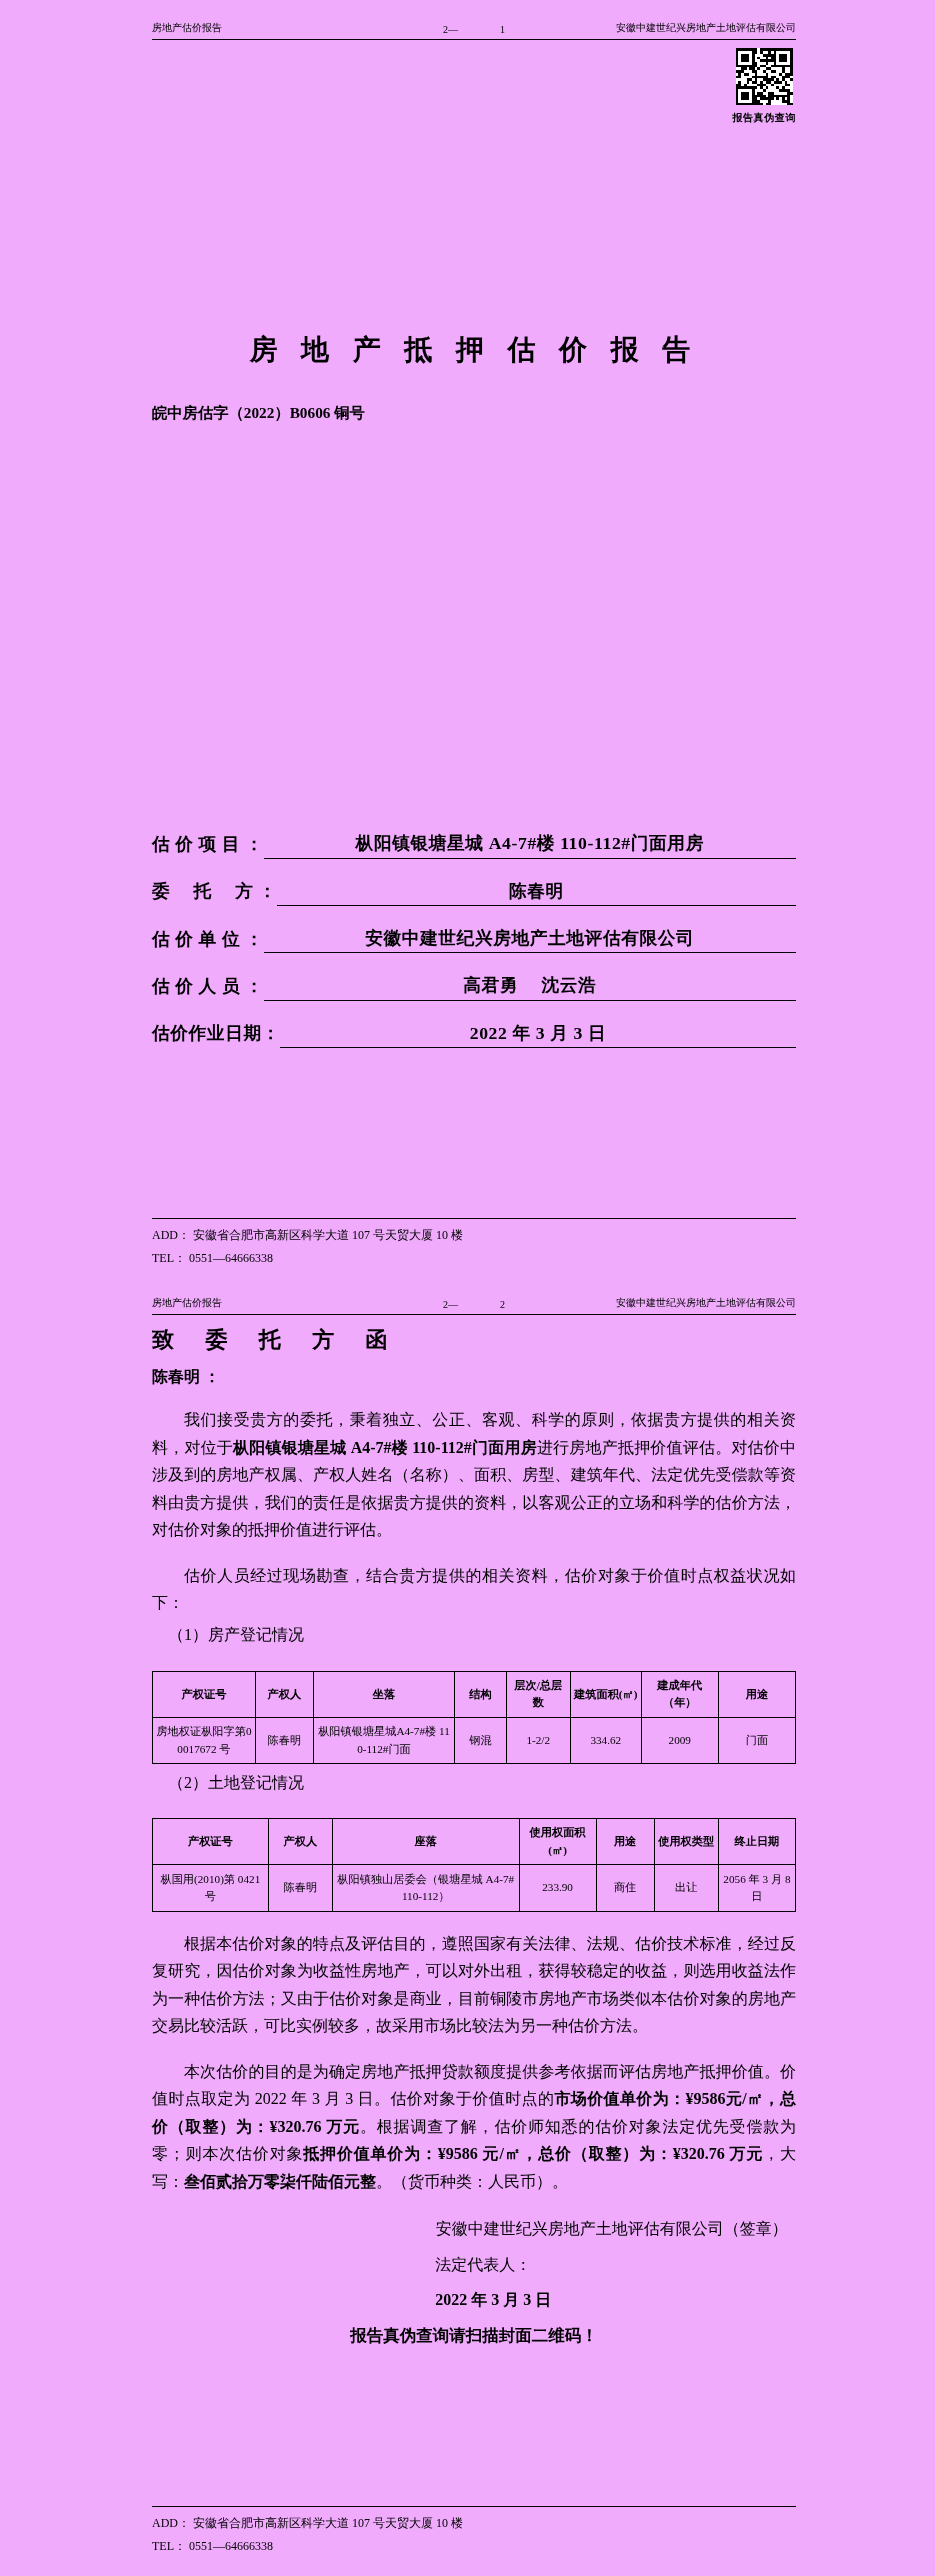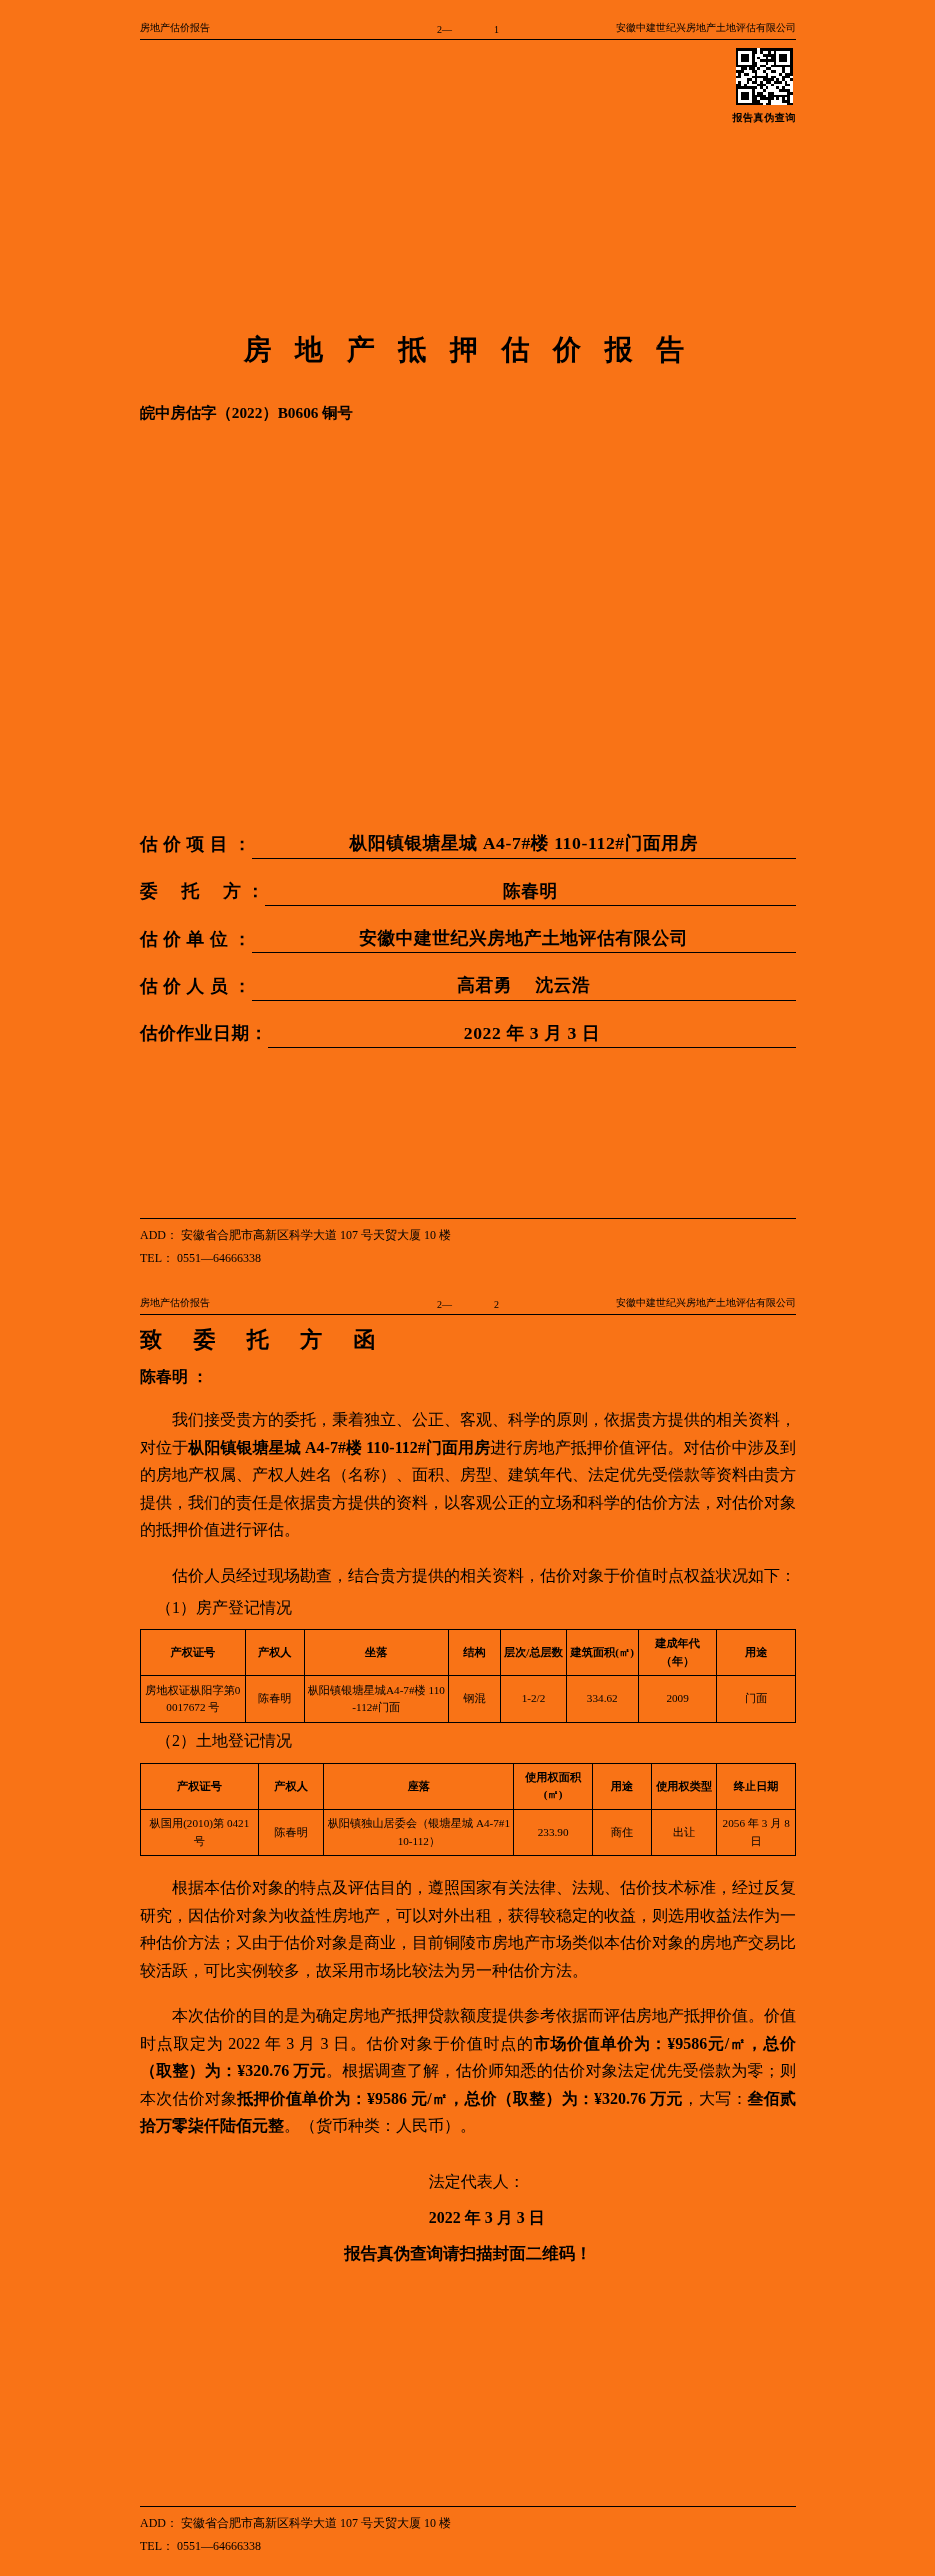--- a/index.html
+++ b/index.html
@@ -2,21 +2,21 @@
 <html style="font-size:9.4px"><head>
 <meta charset="utf-8">
 <style>
   * { margin:0; padding:0; box-sizing:border-box; }
   html,body { background:#ffffff; }
   body {
     width:936px;
     font-family:"Liberation Serif","DejaVu Serif",serif;
     color:#000;
   }
-  .sheet { width:936px; background:#f97316; }
+  .sheet { width:936px; background:#f0abfc;padding-left:12px; }
   .page {
     width:100%;
     min-height:1288px;
     padding:21px 140px 17.7px 140px;
     display:flex;
     flex-direction:column;
   }
   .page.pg2 { padding-top:8.3px; }
 
   
@@ -96,21 +96,21 @@
     text-indent:2em;
     text-align:justify;
     margin-top:18px;
   }
   .para b, .bold { font-weight:bold; }
   .sec { font-size:16px; line-height:1.7; margin-top:4.7px; text-indent:1em; }
 
   table.reg {
     width:100%;
     border-collapse:collapse;
-    margin-top:8px;
+    margin-top:22px;
     font-size:11.2px;
     table-layout:fixed;
   }
   table.reg th, table.reg td {
     border:0.6px solid #000;
     text-align:center;
     vertical-align:middle;
     padding:5.3px 2.4px;
     line-height:1.55;
     word-break:break-all;
@@ -693,20 +693,21 @@
           <td>2056 年 3 月 8 日</td>
         </tr>
       </tbody>
     </table>
 
     <p class="para">根据本估价对象的特点及评估目的，遵照国家有关法律、法规、估价技术标准，经过反复研究，因估价对象为收益性房地产，可以对外出租，获得较稳定的收益，则选用收益法作为一种估价方法；又由于估价对象是商业，目前铜陵市房地产市场类似本估价对象的房地产交易比较活跃，可比实例较多，故采用市场比较法为另一种估价方法。</p>
 
     <p class="para"><span>本次估价的目的是为确定房地产抵押贷款额度提供参考依据而评估房地产抵押价值。价值时点取定为 2022 年 3 月 3 日。估价对象于价值时点的</span><b>市场价值单价为：¥9586元/㎡，总价（取整）为：¥320.76 万元</b><span>。根据调查了解，估价师知悉的估价对象法定优先受偿款为零；则本次估价对象</span><b>抵押价值单价为：¥9586 元/㎡，总价（取整）为：¥320.76 万元</b><span>，大写：</span><b>叁佰贰拾万零柒仟陆佰元整</b><span>。（货币种类：人民币）。</span></p>
 
     <div class="sign-block">
+      <div class="sign-company">安徽中建世纪兴房地产土地评估有限公司（签章）</div>
       <div class="sign-rep">法定代表人：</div>
       <div class="sign-date">2022 年 3 月 3 日</div>
     </div>
 
     <div class="qr-note">报告真伪查询请扫描封面二维码！</div>
 
     <footer class="ft">
       <div>ADD： 安徽省合肥市高新区科学大道 107 号天贸大厦 10 楼</div>
       <div>TEL：  0551—64666338</div>
     </footer>

